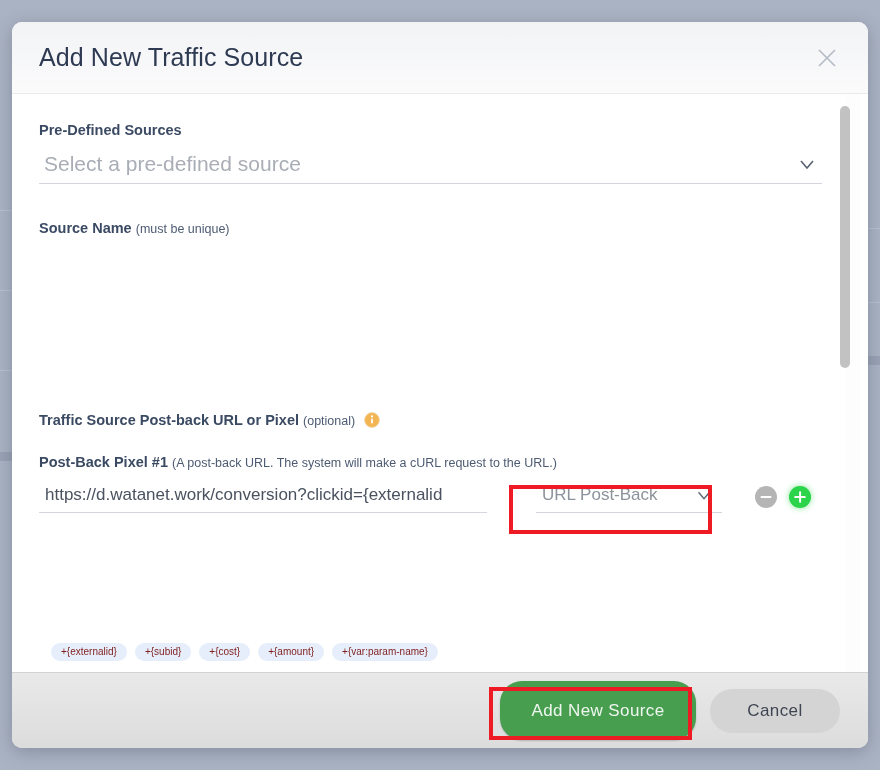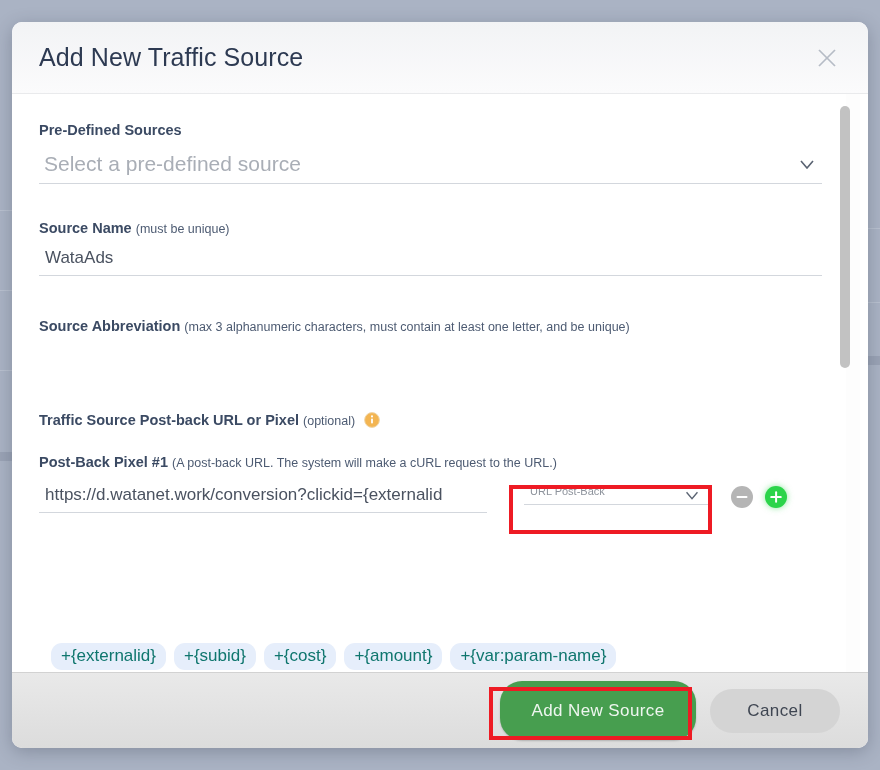--- a/index.html
+++ b/index.html
@@ -115,22 +115,22 @@
   .info-icon {
     display: inline-block;
     vertical-align: -3px;
     width: 16px; height: 16px;
   }
 
   
   .chips { display: flex; gap: 8px; }
   .chip {
     background: #e6eefb;
-    color: #0f766e;
-    font-size: 17px;
+    color: #7f1d1d;
+    font-size: 10px;
     border-radius: 11px;
     padding: 3px 10px 4px;
     cursor: pointer;
     white-space: nowrap;
   }
 
   
   .modal-footer {
     flex: 0 0 76px;
     background: linear-gradient(#e9e9e9, #dcdcdc);
@@ -221,28 +221,23 @@
           </svg>
         </span>
       </div>
     </div>
 
     <div class="field" style="position:absolute;left:27px;top:126px;width:783px;">
       <div class="field-label">
         <span>Source Name</span>
         <span class="hint">(must be unique)</span>
       </div>
-      <input class="underline-input" style="margin-top: 9px;" value="WataAds">
     </div>
 
     <div class="field" style="position:absolute;left:27px;top:224px;width:783px;">
-      <div class="field-label">
-        <span>Source Abbreviation</span>
-        <span class="hint">(max 3 alphanumeric characters, must contain at least one letter, and be unique)</span>
-      </div>
     </div>
 
     <div style="position:absolute;left:27px;top:318px;display:flex;align-items:center;gap:9px;">
       <div class="field-label">
         <span>Traffic Source Post-back URL or Pixel</span>
         <span class="hint">(optional)</span>
       </div>
       <span class="info-icon">
         <svg width="16" height="16" viewBox="0 0 16 16" aria-hidden="true">
           <circle cx="8" cy="8" r="7.4" fill="#f3b552"></circle>
@@ -252,25 +247,25 @@
         </svg>
       </span>
     </div>
 
     <div style="position:absolute;left:27px;top:360px;width:783px;">
       <div class="field-label">
         <span>Post-Back Pixel #1</span>
         <span class="hint">(A post-back URL. The system will make a cURL request to the URL.)</span>
       </div>
 
-      <div style="display:flex;align-items:flex-start;gap:0;margin-top:12px;">
+      <div style="display:flex;align-items:flex-start;gap:12px;margin-top:12px;">
         <input class="underline-input" style="width: 448px; flex: 0 0 448px;" value="https://d.watanet.work/conversion?clickid={externalid">
 
         <div class="select-wrap" style="width:186px;flex:0 0 186px;margin-left:37px;">
-          <input class="underline-input" readonly="" style="color: rgb(141, 147, 156); font-size: 11px; padding-left: 6px;" value="URL Post-Back">
+          <input class="underline-input" readonly="" style="color: rgb(141, 147, 156); font-size: 17px; padding-left: 6px;" value="URL Post-Back">
           <span class="chev" style="right:8px;top:3px;">
             <svg width="20" height="20" viewBox="0 0 22 22" aria-hidden="true">
               <polyline points="5,8 11,15 17,8" fill="none" stroke="#5a6372" stroke-width="1.5"></polyline>
             </svg>
           </span>
         </div>
 
         <div style="display:flex;align-items:center;gap:12px;margin-left:21px;padding-top:4px;">
           <span class="circ circ-minus">
             <svg width="22" height="22" viewBox="0 0 22 22" aria-hidden="true">

